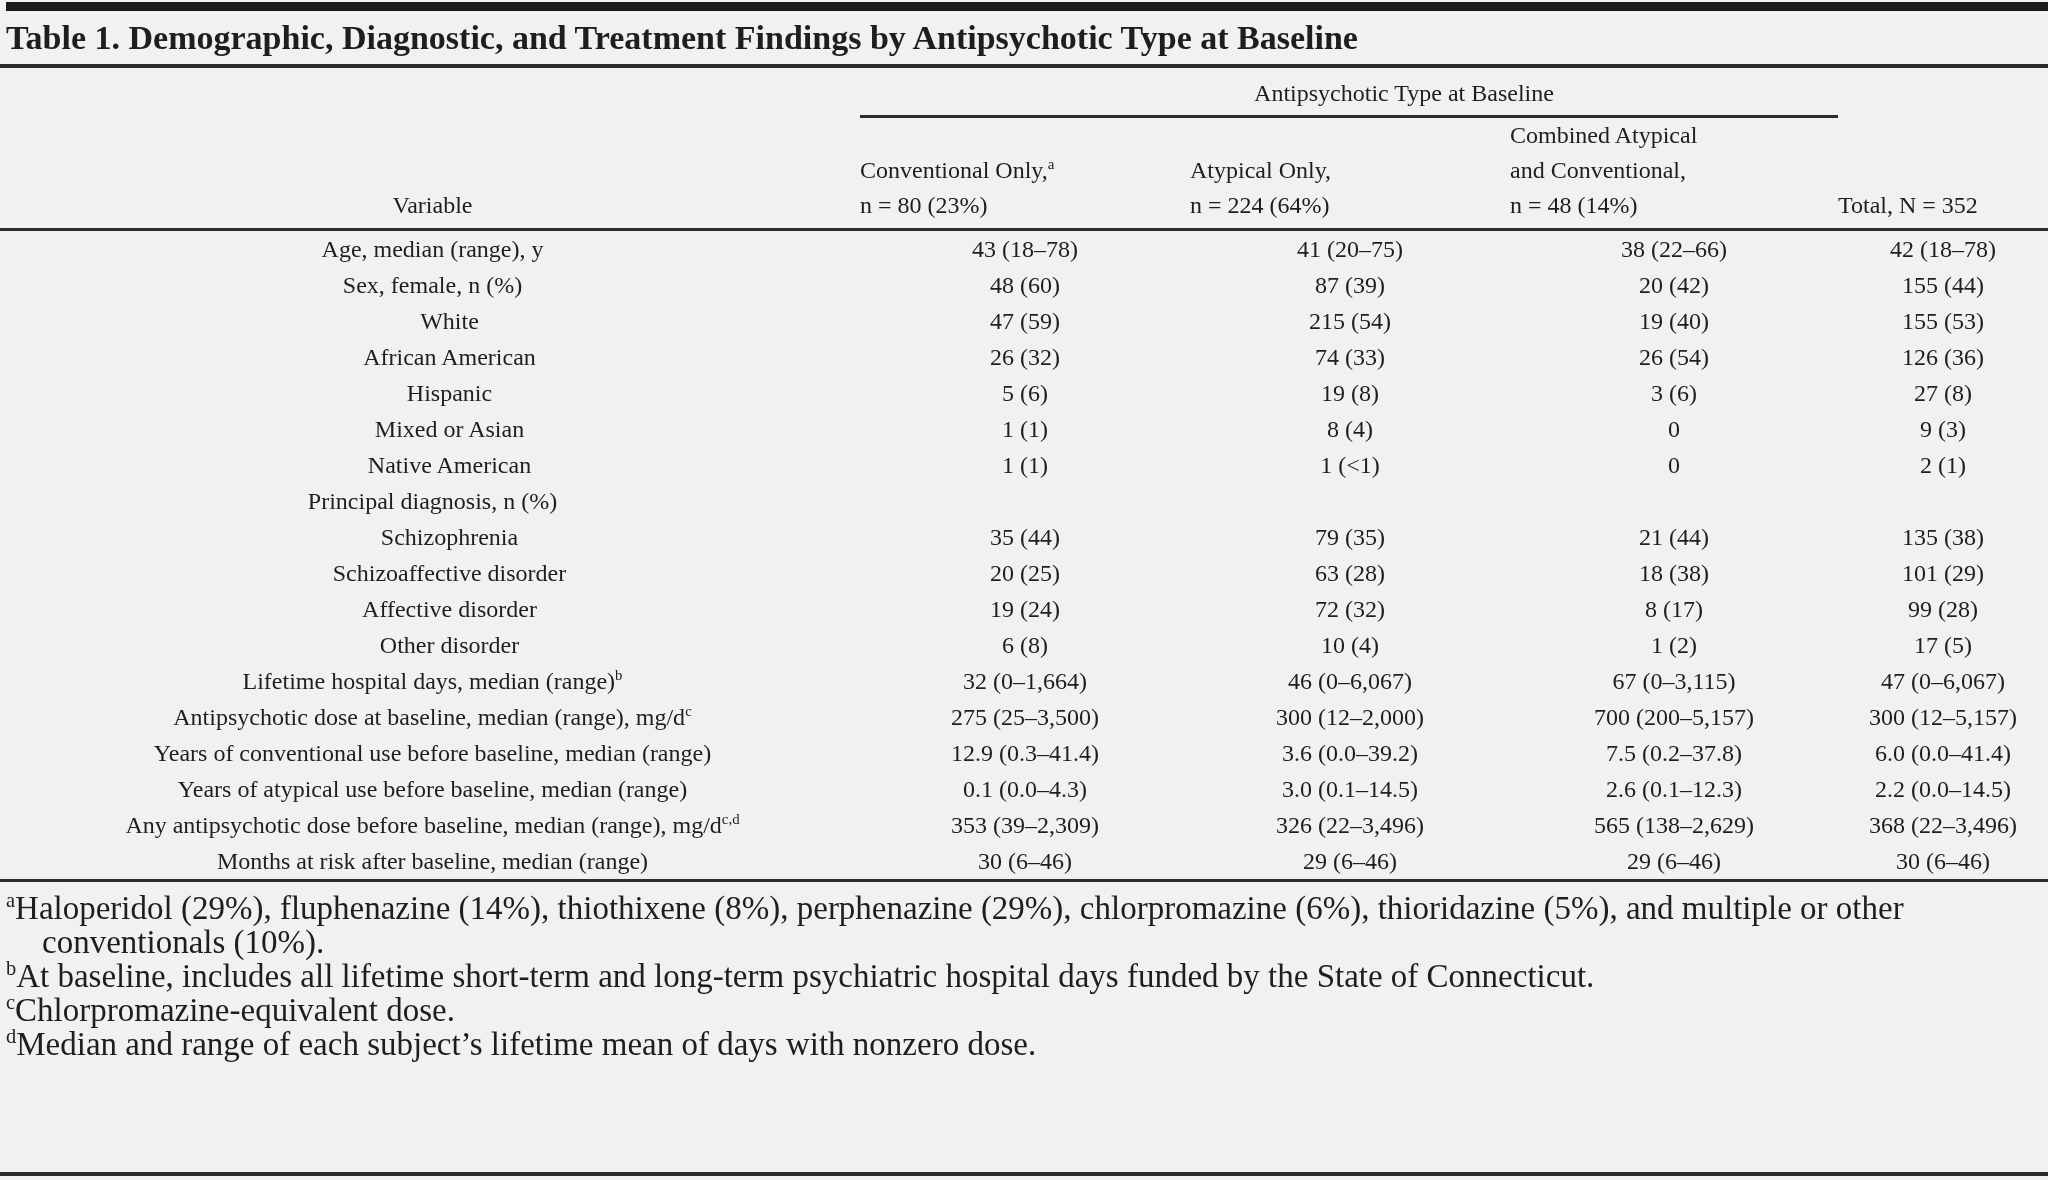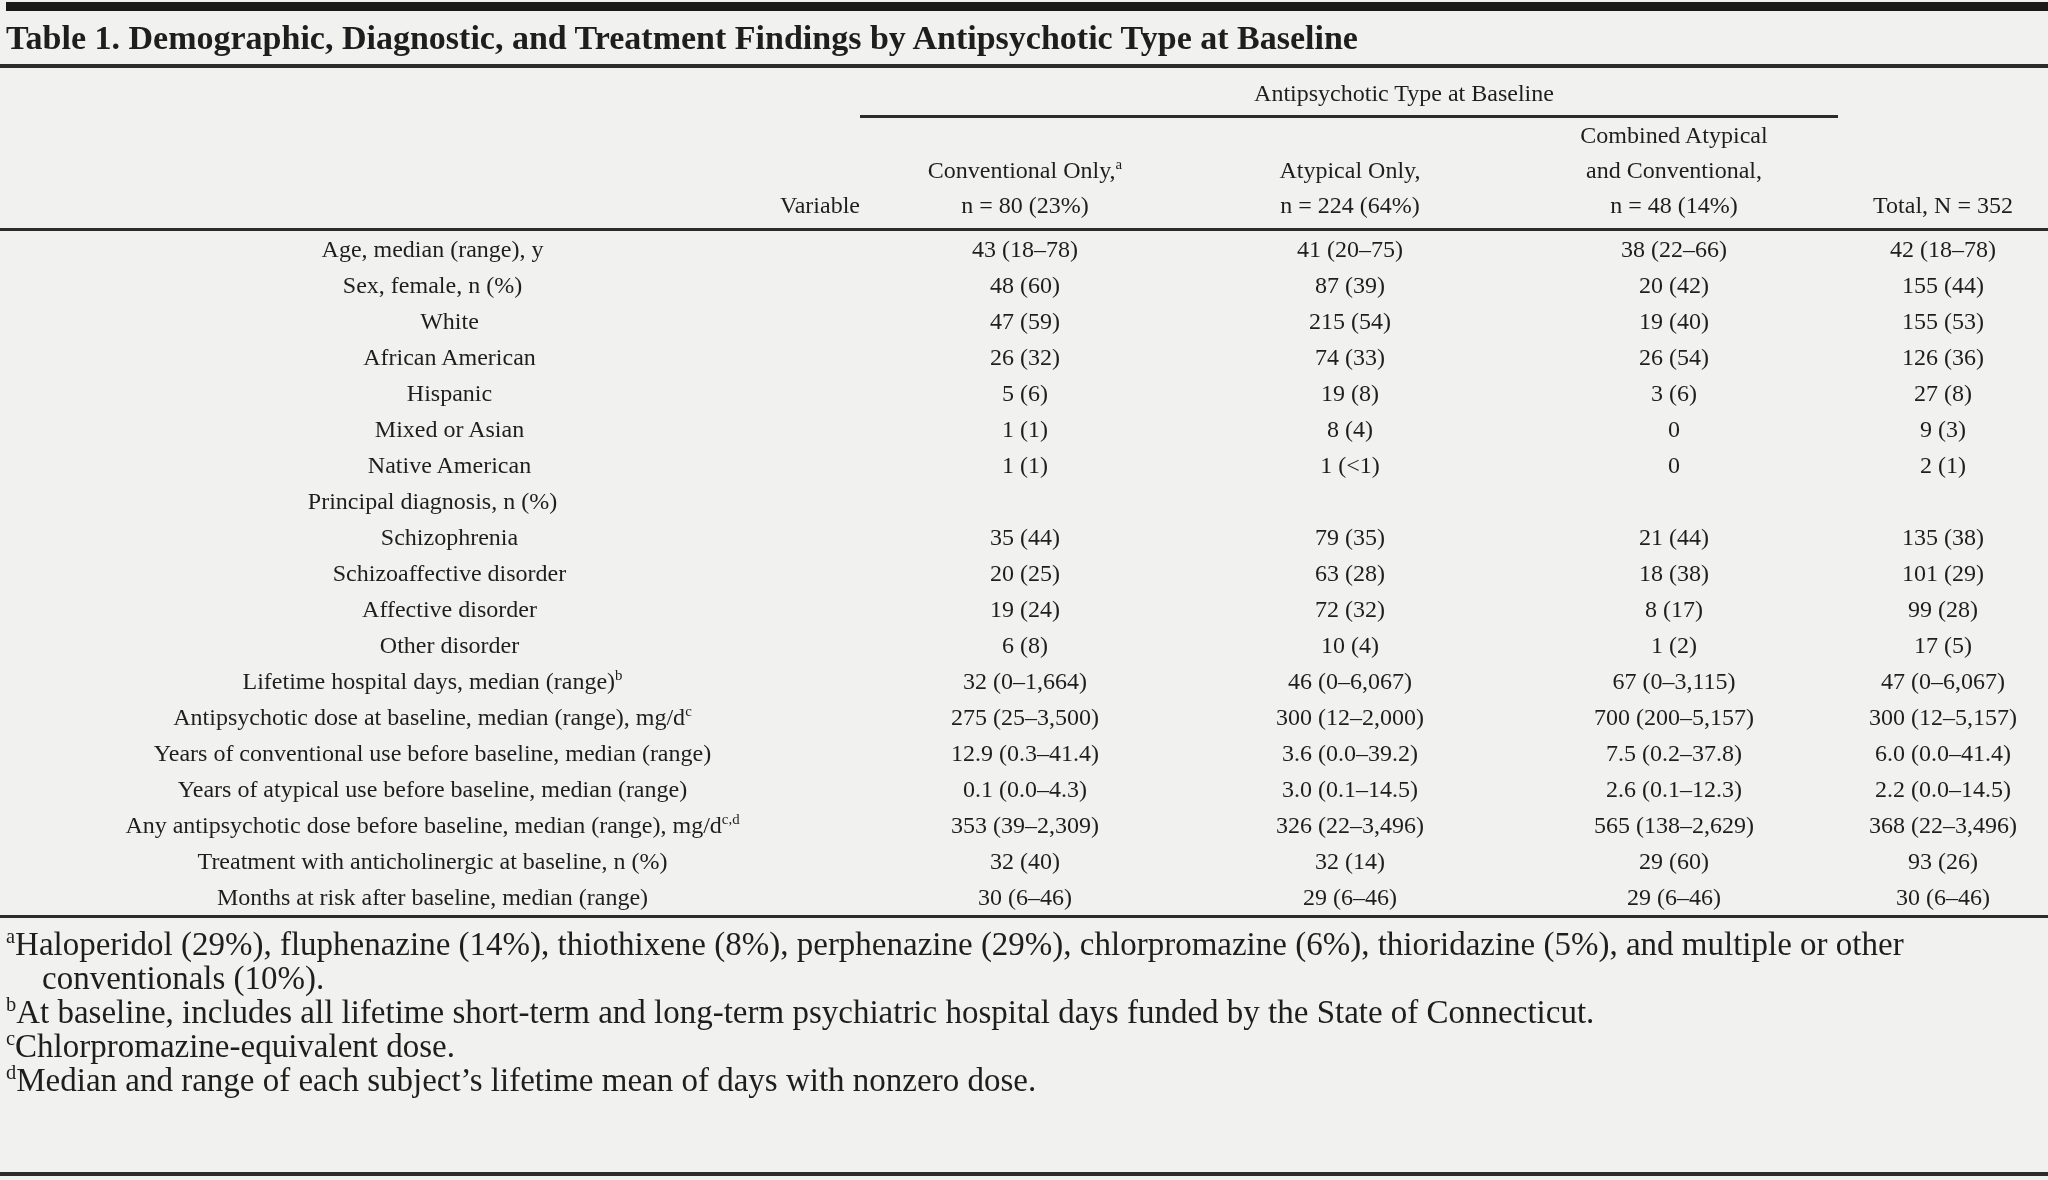--- a/index.html
+++ b/index.html
@@ -44,27 +44,27 @@
   .span-th{
     text-align:center;
     text-indent:110px;
     padding:8px 0 5px 0;
     line-height:34px;
     border-bottom:3px solid var(--rule);
     white-space:nowrap;
   }
   .colhead-row th{
     vertical-align:bottom;
-    text-align:center;
+    text-align:left;
     line-height:35px;
     padding-bottom:5px;
     border-bottom:3px solid var(--rule);
   }
   .colhead-row th.var-th{
-    text-align:right;
+    text-align:center;
     padding-left:5px;
   }
   tbody td{
     line-height:36px;
     white-space:nowrap;
   }
   tbody td.lbl{text-align:center;padding-left:5px;}
   tbody td.lbl.ind{padding-left:39px;}
   tbody td.val{text-align:center;}
   tbody tr:last-child td{border-bottom:3px solid var(--rule);}
@@ -245,27 +245,20 @@
           <td class="val">2.2 (0.0–14.5)</td>
         </tr>
         <tr>
           <td class="lbl">Any antipsychotic dose before baseline, median (range), mg/d<sup>c,d</sup></td>
           <td class="val">353 (39–2,309)</td>
           <td class="val">326 (22–3,496)</td>
           <td class="val">565 (138–2,629)</td>
           <td class="val">368 (22–3,496)</td>
         </tr>
         <tr>
-          <td class="lbl">Treatment with anticholinergic at baseline, n (%)</td>
-          <td class="val">32 (40)</td>
-          <td class="val">32 (14)</td>
-          <td class="val">29 (60)</td>
-          <td class="val">93 (26)</td>
-        </tr>
-        <tr>
           <td class="lbl">Months at risk after baseline, median (range)</td>
           <td class="val">30 (6–46)</td>
           <td class="val">29 (6–46)</td>
           <td class="val">29 (6–46)</td>
           <td class="val">30 (6–46)</td>
         </tr>
       </tbody>
   </table>
 
   <div class="footnotes" id="footnotes">

